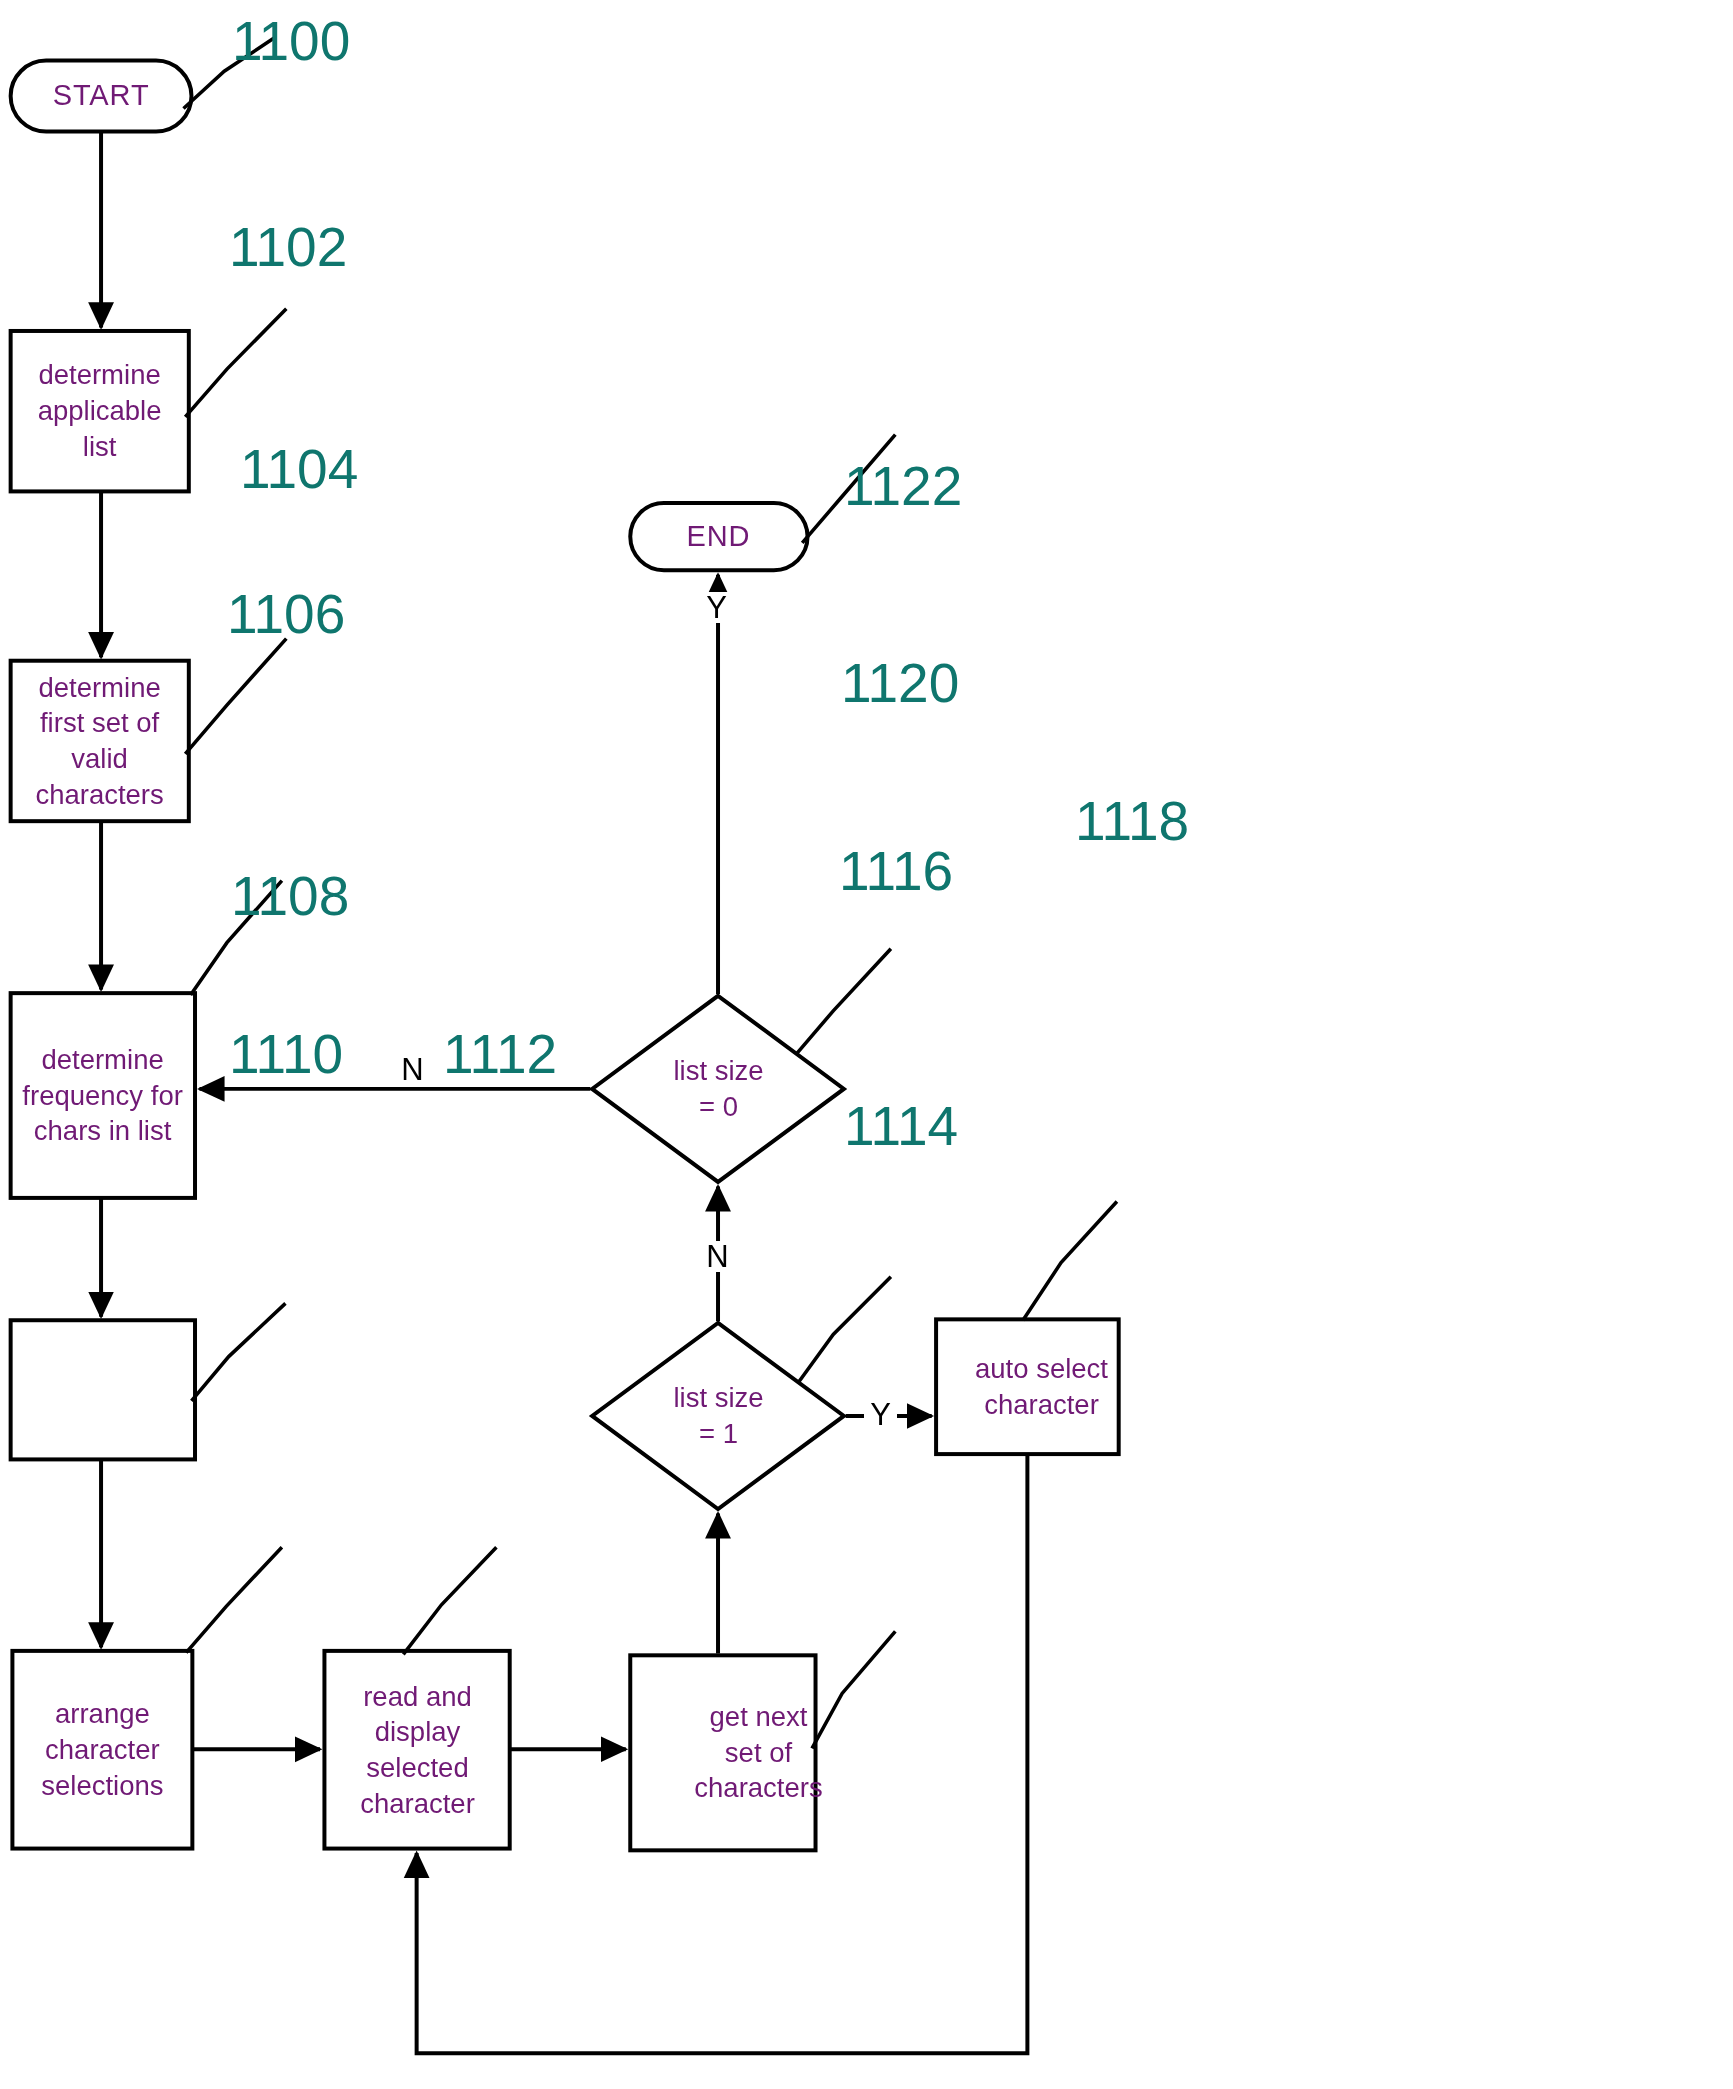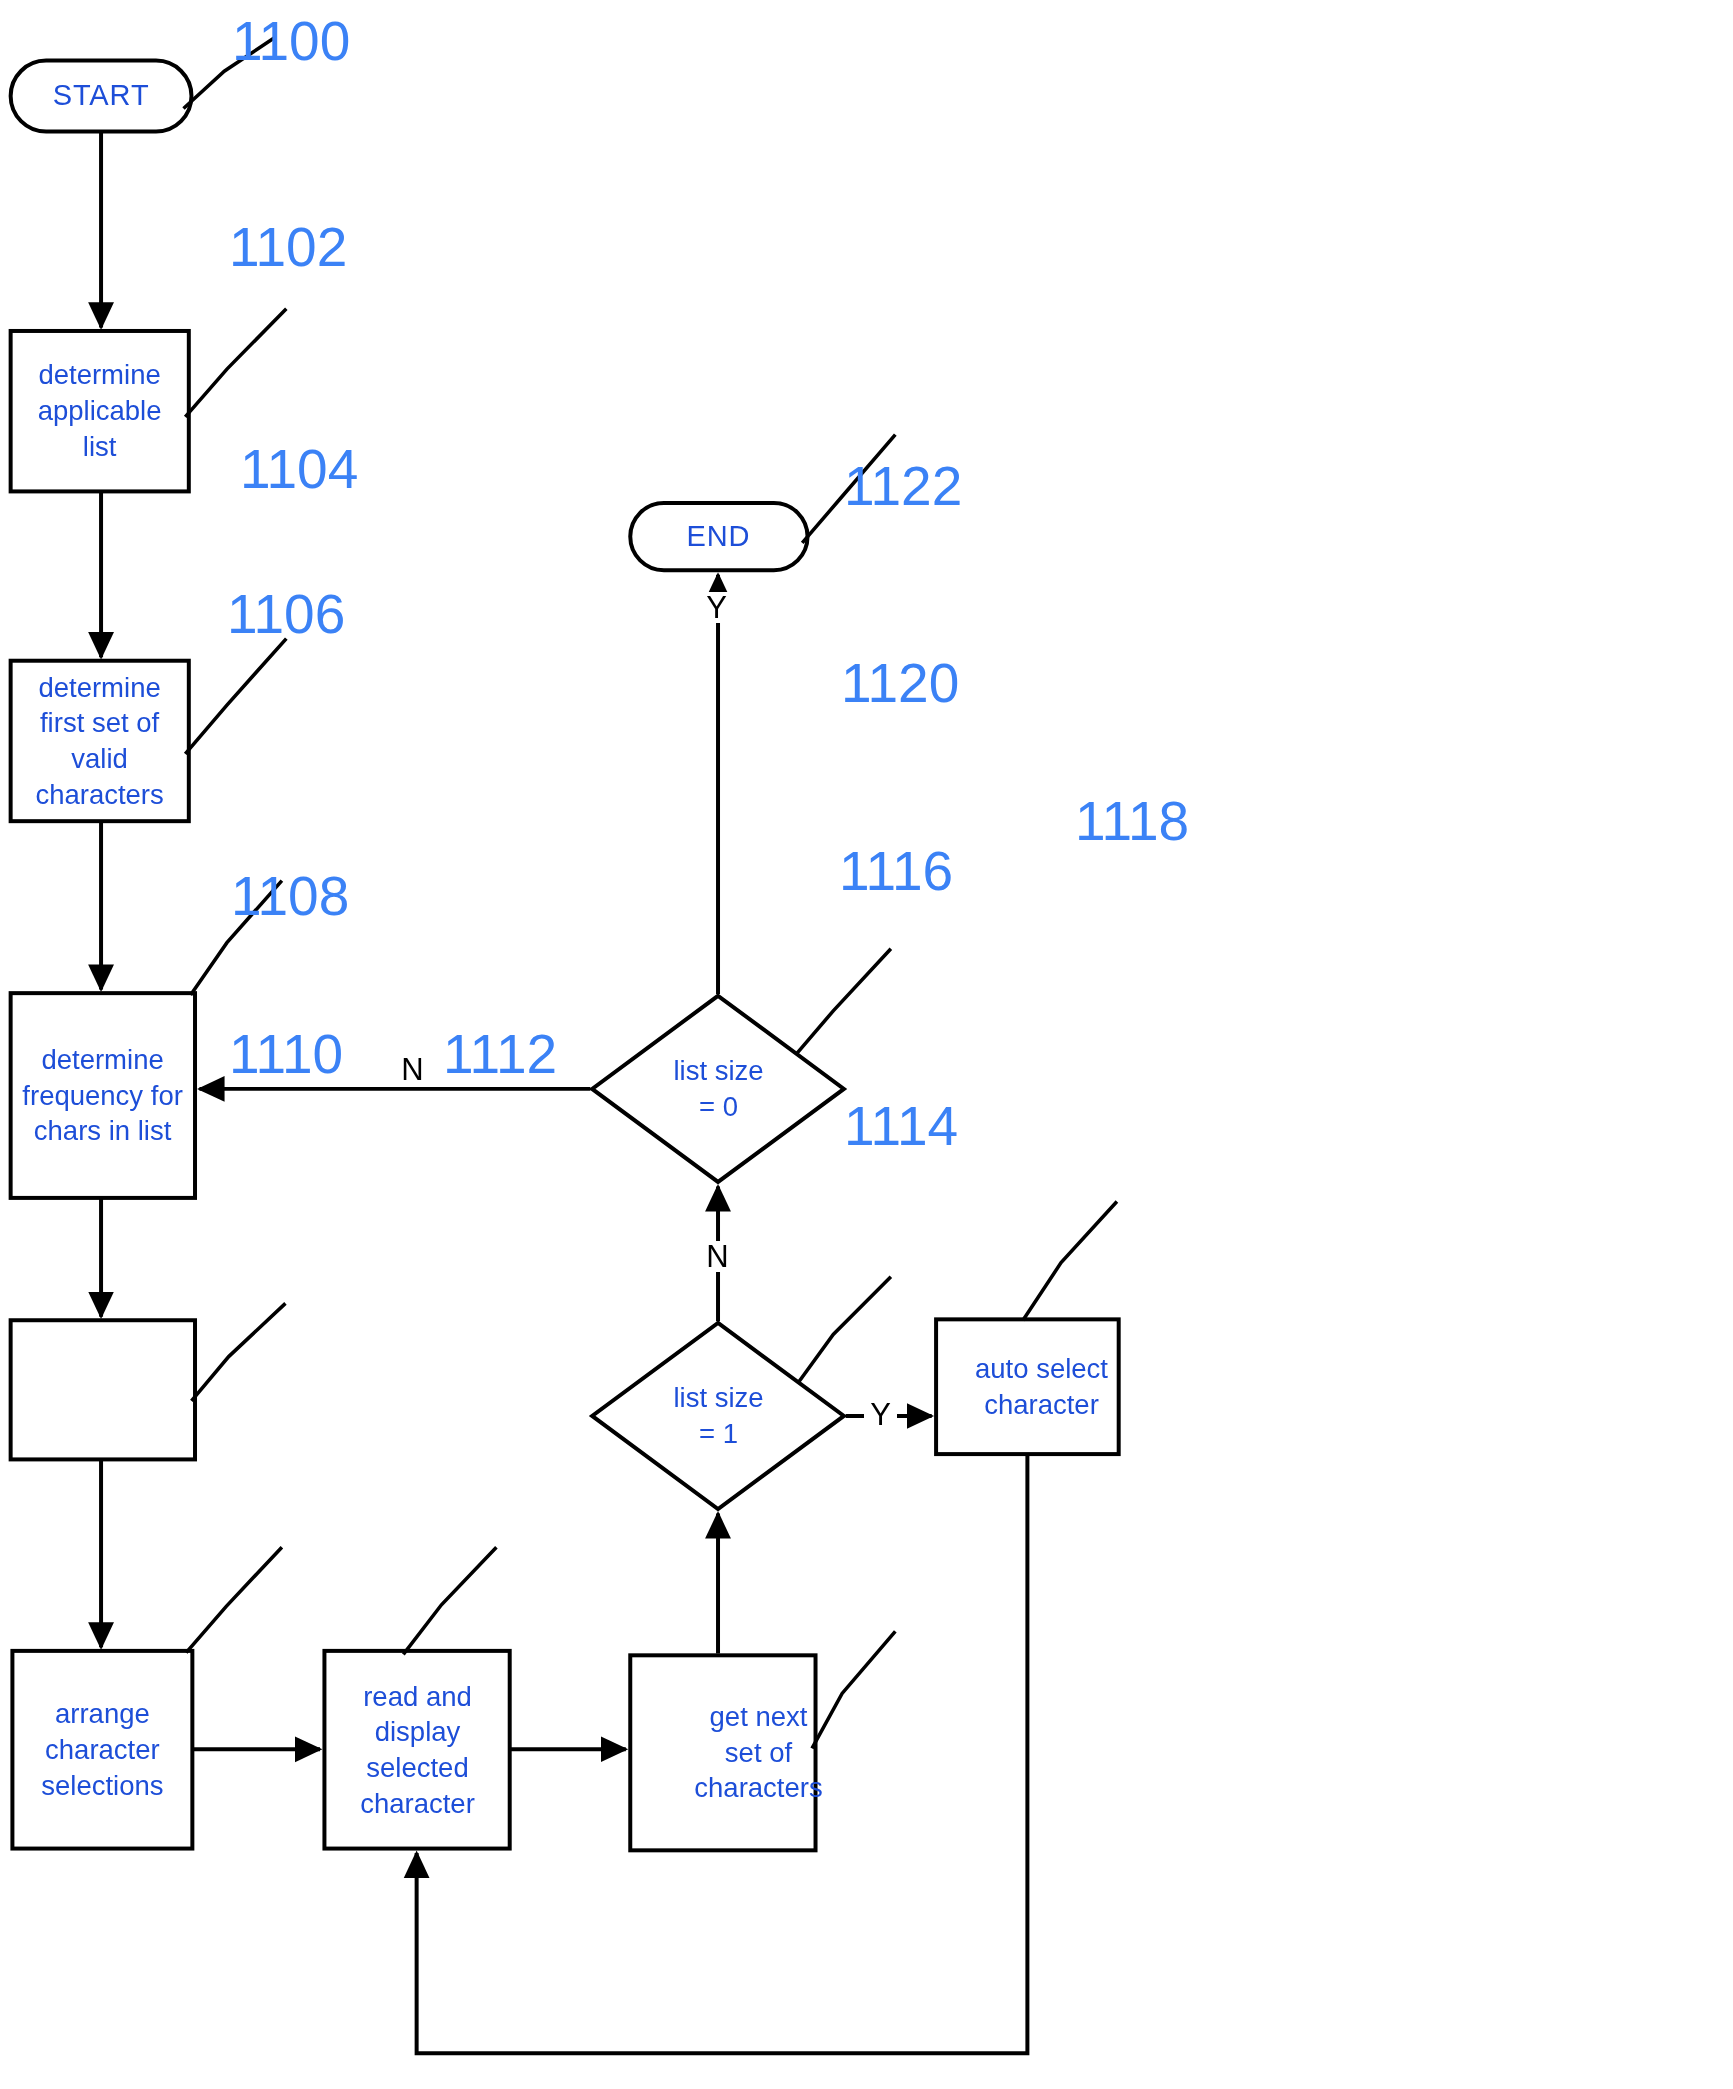--- a/index.html
+++ b/index.html
@@ -47,33 +47,33 @@
   }
   .node-label {
     position: absolute;
     display: flex;
     align-items: center;
     justify-content: center;
     text-align: center;
     font-family: "Liberation Sans", sans-serif;
     font-size: 27.5px;
     line-height: 1.30;
-    color: #1d4ed8;
+    color: #701a75;
     white-space: pre-line;
     pointer-events: none;
   }
   .terminal-label {
     font-size: 29px;
     letter-spacing: 0.9px;
   }
   .ref-label {
     position: absolute;
     font-family: "Liberation Sans", sans-serif;
     font-size: 55px;
-    color: #3b82f6;
+    color: #0f766e;
     line-height: 1;
     white-space: nowrap;
   }
   .edge-label {
     position: absolute;
     font-family: "Liberation Sans", sans-serif;
     font-size: 31px;
     color: #000000;
     line-height: 1;
     background: #ffffff;

